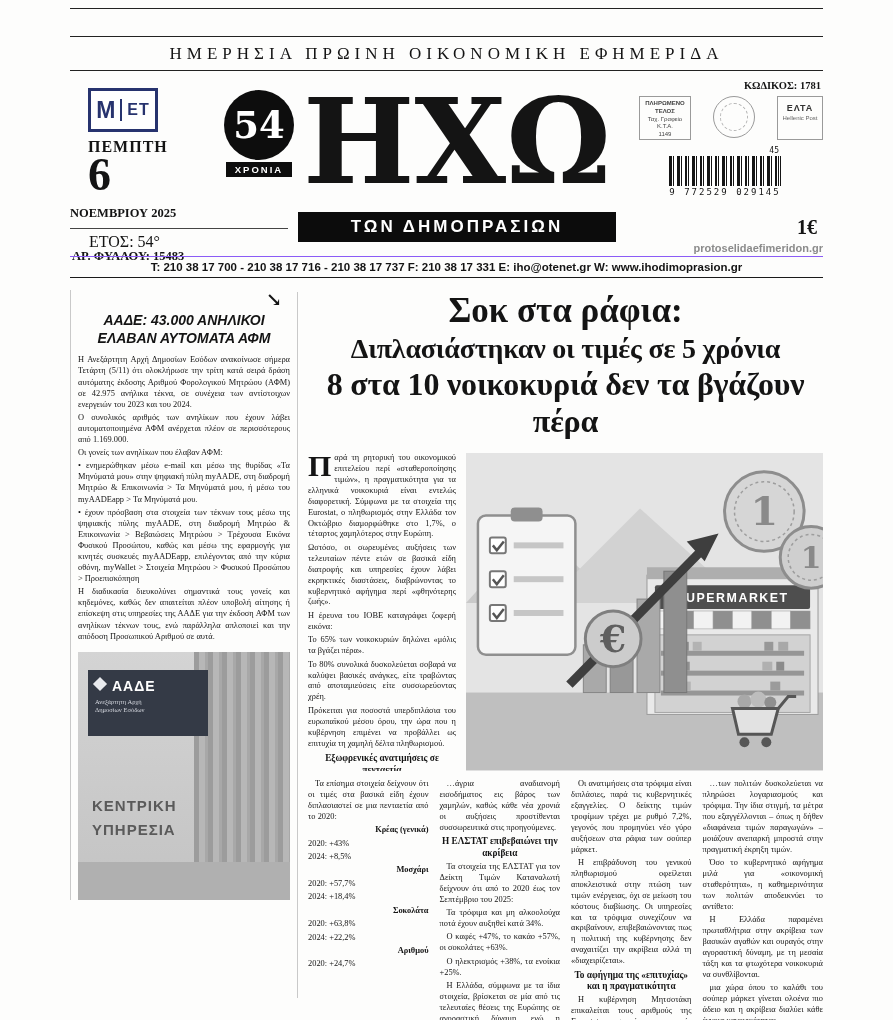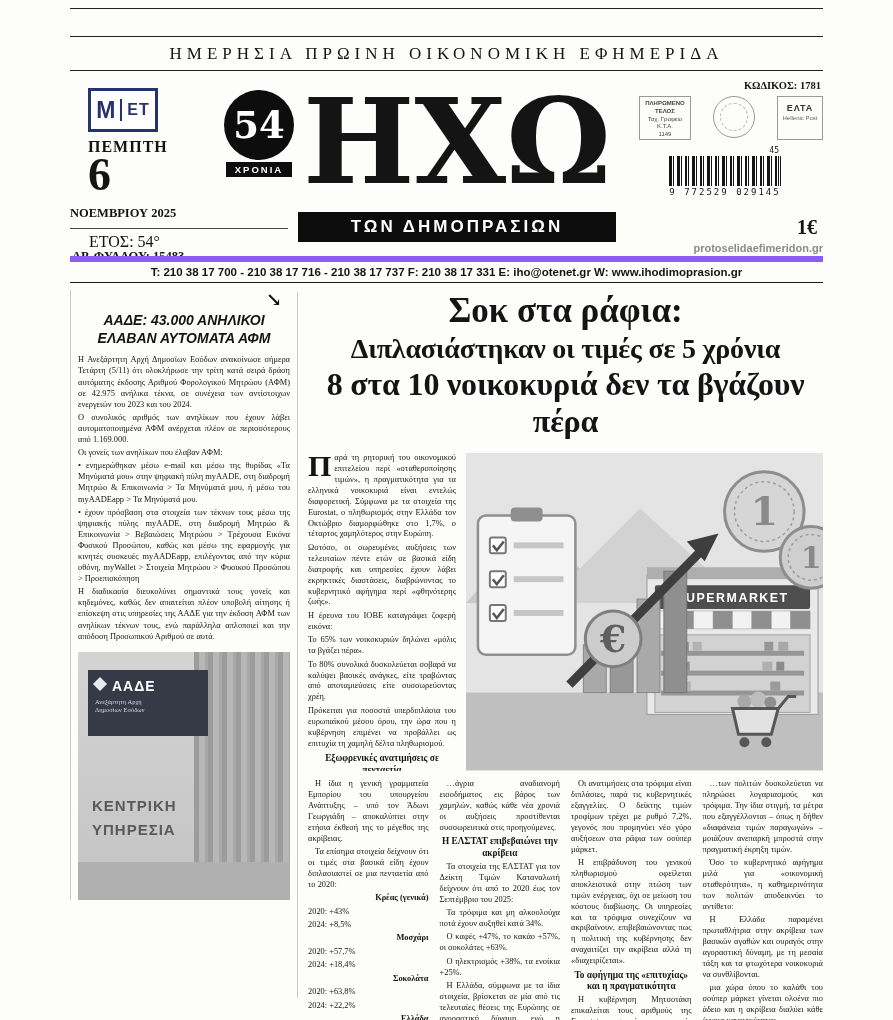--- a/index.html
+++ b/index.html
@@ -43,21 +43,21 @@
   .elta-name{font-size:9px;font-weight:700;color:#333;letter-spacing:1px;}
   .elta-sub{font-size:6px;color:#666;margin-top:2px;}
   .barcode-wrap{position:absolute;right:42px;top:66px;width:112px;text-align:center;}
   .barcode-top{text-align:right;font-size:8px;padding-right:2px;font-family:"DejaVu Sans Mono",monospace;}
   .barcode-bars{height:30px;margin-top:1px;border-left:1px solid #141414;border-right:1px solid #141414;
     background:repeating-linear-gradient(90deg,#141414 0 2px,#fff 2px 3px,#141414 3px 4px,#fff 4px 7px,
                #141414 7px 10px,#fff 10px 11px,#141414 11px 12px,#fff 12px 15px);}
   .barcode-digits{font-size:9px;letter-spacing:2px;font-family:"DejaVu Sans Mono",monospace;margin-top:1px;}
   .price{position:absolute;right:6px;top:136px;font-family:"Liberation Serif",serif;font-size:20px;font-weight:600;}
   .site{position:absolute;right:0;top:162px;font-size:11px;font-weight:700;color:#8b8b8b;}
-  .contact-bar{position:absolute;top:256px;left:70px;width:753px;border-top:6px solid #8b5cf6;
+  .contact-bar{position:absolute;top:256px;left:70px;width:753px;border-top:1px solid #8b5cf6;
                border-bottom:1px solid #1a1a1a;text-align:center;font-family:"Liberation Sans",sans-serif;
                font-weight:700;font-size:11.5px;padding:4px 0;}
   
   .v-divider{position:absolute;left:297px;top:292px;width:1px;height:706px;background:#c9c9c9;}
   .sidebar{position:absolute;left:70px;top:290px;width:220px;border-left:1px solid #c9c9c9;
            padding-left:7px;box-sizing:border-box;}
   .sb-arrow{text-align:right;font-size:19px;font-weight:700;padding-right:8px;line-height:1;}
   .sb-headline{text-align:center;font-family:"Liberation Sans",sans-serif;font-weight:700;font-style:italic;
                font-size:14px;line-height:1.3;margin-top:2px;}
   .sb-body{margin-top:7px;font-size:8.4px;line-height:1.32;text-align:justify;overflow:hidden;max-height:368px;}
@@ -301,32 +301,31 @@
             <circle cx="12" cy="34" r="5" fill="#565656"></circle>
             <circle cx="34" cy="34" r="5" fill="#565656"></circle>
           </g>
         </svg>
       </div>
     </div>
 
     <div class="bottom-cols">
       <div class="bcol">
 
-      <p class="bp">Η ίδια η γενική γραμματεία Εμπορίου του υπουργείου Ανάπτυξης – υπό τον Άδωνι Γεωργιάδη – αποκαλύπτει στην ετήσια έκθεσή της το μέγεθος της ακρίβειας.</p>
           <p class="bp">Τα επίσημα στοιχεία δείχνουν ότι οι τιμές στα βασικά είδη έχουν διπλασιαστεί σε μια πενταετία από το 2020:</p>
           <p class="price-name">Κρέας (γενικά)</p>
           <p class="price-val">2020: +43%</p>
           <p class="price-val">2024: +8,5%</p>
           <p class="price-name">Μοσχάρι</p>
           <p class="price-val">2020: +57,7%</p>
           <p class="price-val">2024: +18,4%</p>
           <p class="price-name">Σοκολάτα</p>
           <p class="price-val">2020: +63,8%</p>
           <p class="price-val">2024: +22,2%</p>
-          <p class="price-name">Ελλάδα</p>
+          <p class="price-name">Αριθμού</p>
           <p class="price-val">2020: +24,7%</p>
         </div>
       <div class="bcol">
 
       <p class="bp">…άγρια αναδιανομή εισοδήματος εις βάρος των χαμηλών, καθώς κάθε νέα χρονιά οι αυξήσεις προστίθενται συσσωρευτικά στις προηγούμενες.</p>
           <p class="sub">Η ΕΛΣΤΑΤ επιβεβαιώνει την ακρίβεια</p>
           <p class="bp">Τα στοιχεία της ΕΛΣΤΑΤ για τον Δείκτη Τιμών Καταναλωτή δείχνουν ότι από το 2020 έως τον Σεπτέμβριο του 2025:</p>
           <p class="bp">Τα τρόφιμα και μη αλκοολούχα ποτά έχουν αυξηθεί κατά 34%.</p>
           <p class="bp">Ο καφές +47%, το κακάο +57%, οι σοκολάτες +63%.</p>
           <p class="bp">Ο ηλεκτρισμός +38%, τα ενοίκια +25%.</p>

